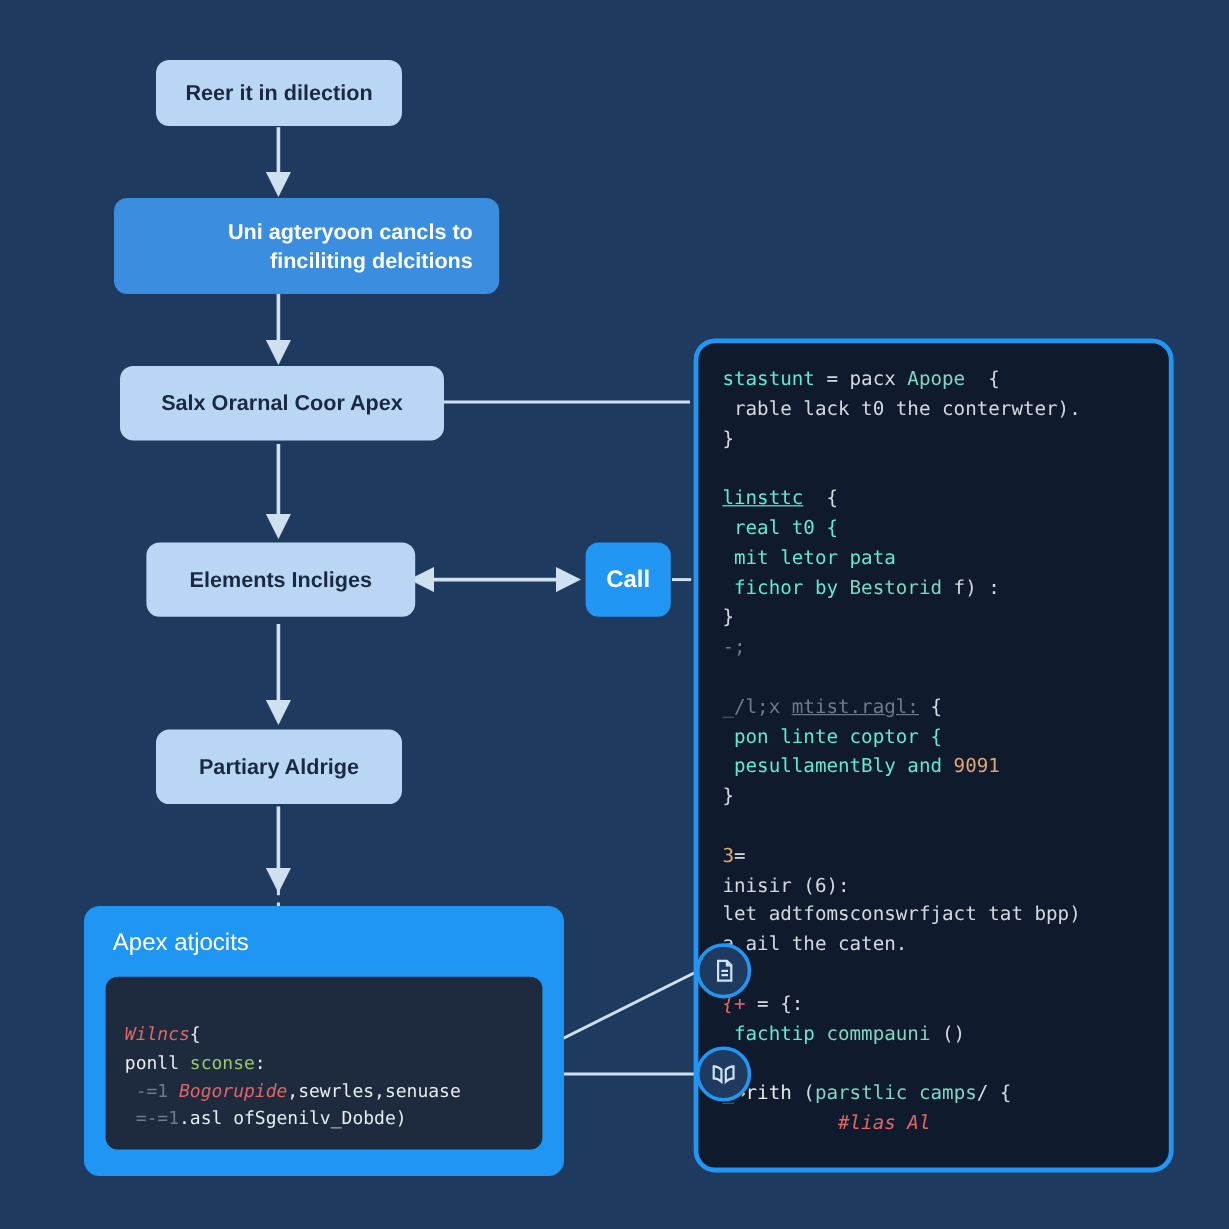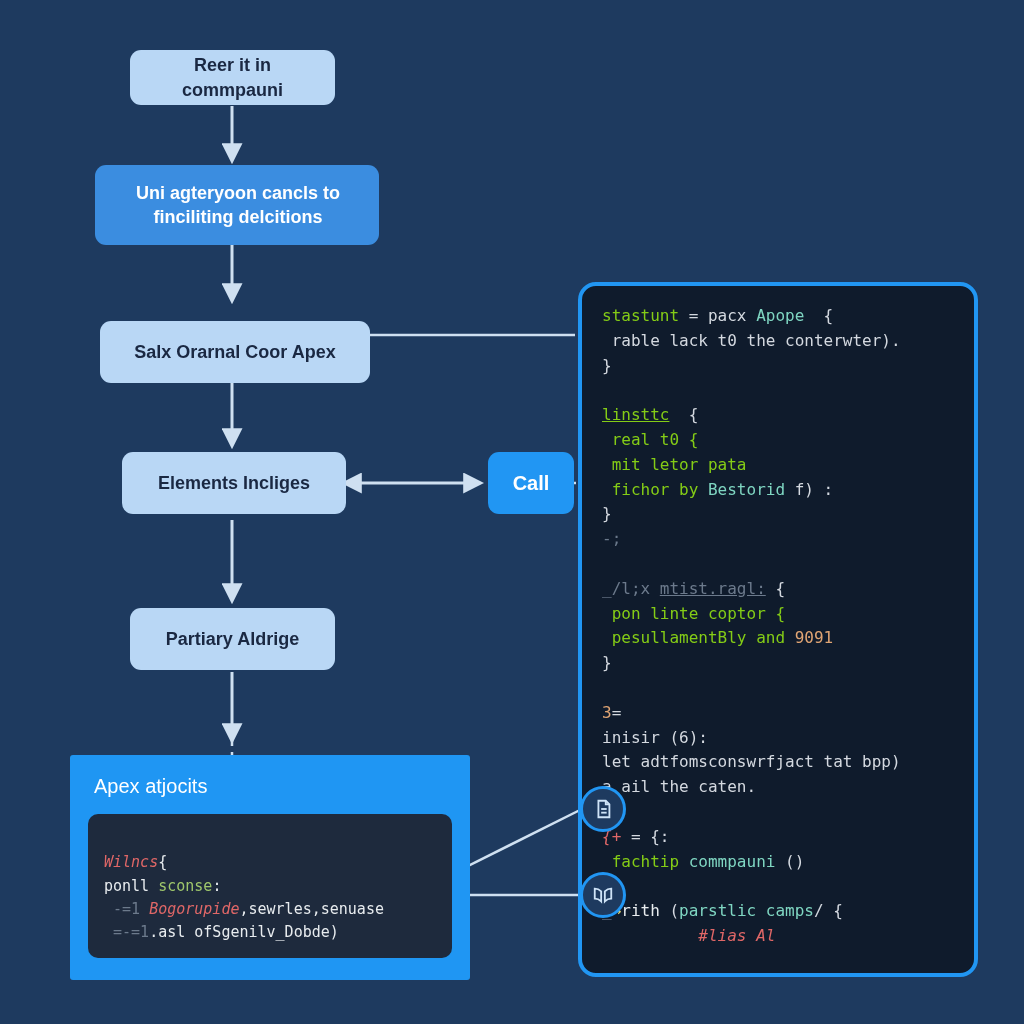--- a/index.html
+++ b/index.html
@@ -40,21 +40,21 @@
   }
   .code-pill {
     background: #2196f3;
     color: #fff;
     font-weight: 700;
     font-size: 20px;
   }
   .apex-box {
     position: absolute;
     background: #1f96f3;
-    border-radius: 3px;
+    border-radius: 13px;
     padding: 20px 18px 22px;
   }
   .apex-title {
     color: #fff;
     font-size: 20px;
     font-weight: 500;
     margin-bottom: 16px;
     margin-left: 6px;
   }
   .inner-code {
@@ -73,21 +73,21 @@
     border: 4px solid #2196f3;
     border-radius: 18px;
     padding: 18px 20px;
     font-family: "SF Mono", Consolas, monospace;
     font-size: 16px;
     line-height: 1.55;
     color: #d4d9e0;
     overflow: hidden;
   }
   .code-panel .line { white-space: pre; }
-  .kw-blue { color: #84cc16; }
+  .kw-blue { color: #5eead4; }
   .kw-teal { color: #7fd6c2; }
   .kw-orange { color: #e0a574; }
   .kw-red { color: #e06767; font-style: italic; }
   .kw-green { color: #9fc76c; }
   .kw-gray { color: #6c7a8c; }
   .kw-white { color: #e8ecef; }
   .kw-yellow { color: #dccf6e; }
 
   .icon-btn {
     position: absolute;
@@ -127,36 +127,36 @@
 
   <path d="M 580 810 L 440 880" stroke="#cfe0f1" stroke-width="2.5" marker-end="url(#arr)" fill="none"></path>
 
   <path d="M 582 895 L 445 895" stroke="#cfe0f1" stroke-width="2.5" marker-end="url(#arr)" fill="none"></path>
 
   <line x1="625" y1="808" x2="640" y2="808" stroke="#cfe0f1" stroke-width="2"></line>
   <line x1="625" y1="895" x2="640" y2="895" stroke="#cfe0f1" stroke-width="2"></line>
 </svg>
 
 <div class="node light bold" style="left:130px; top:50px; width:205px; height:55px;">
-  <span>Reer it in commpauni</span>
-</div>
-
-<div class="node mid" style="left:95px; top:165px; width:284px; height:80px; justify-content:flex-start; text-align:center; padding-left:24px;">
+  <span>Reer it in dilection</span>
+</div>
+
+<div class="node mid" style="left:95px; top:165px; width:321px; height:80px; justify-content:flex-start; text-align:right; padding-left:24px;">
   <span>Uni agteryoon cancls to finciliting delcitions</span>
 </div>
 
-<div class="node light bold" style="left:100px; top:321px; width:270px; height:62px;">
+<div class="node light bold" style="left:100px; top:305px; width:270px; height:62px;">
   <span>Salx Orarnal Coor Apex</span>
 </div>
 
 <div class="node light bold" style="left:122px; top:452px; width:224px; height:62px;">
   <span>Elements Incliges</span>
 </div>
 
-<div class="node code-pill" style="left:488px; top:452px; width:86px; height:62px; padding:0;">
+<div class="node code-pill" style="left:488px; top:452px; width:71px; height:62px; padding:0;">
   <span>Call</span>
 </div>
 
 <div class="node light bold" style="left:130px; top:608px; width:205px; height:62px;">
   <span>Partiary Aldrige</span>
 </div>
 
 <div class="apex-box" style="left:70px; top:755px; width:400px;">
   <div class="apex-title">Apex atjocits</div>
   <div class="inner-code">

